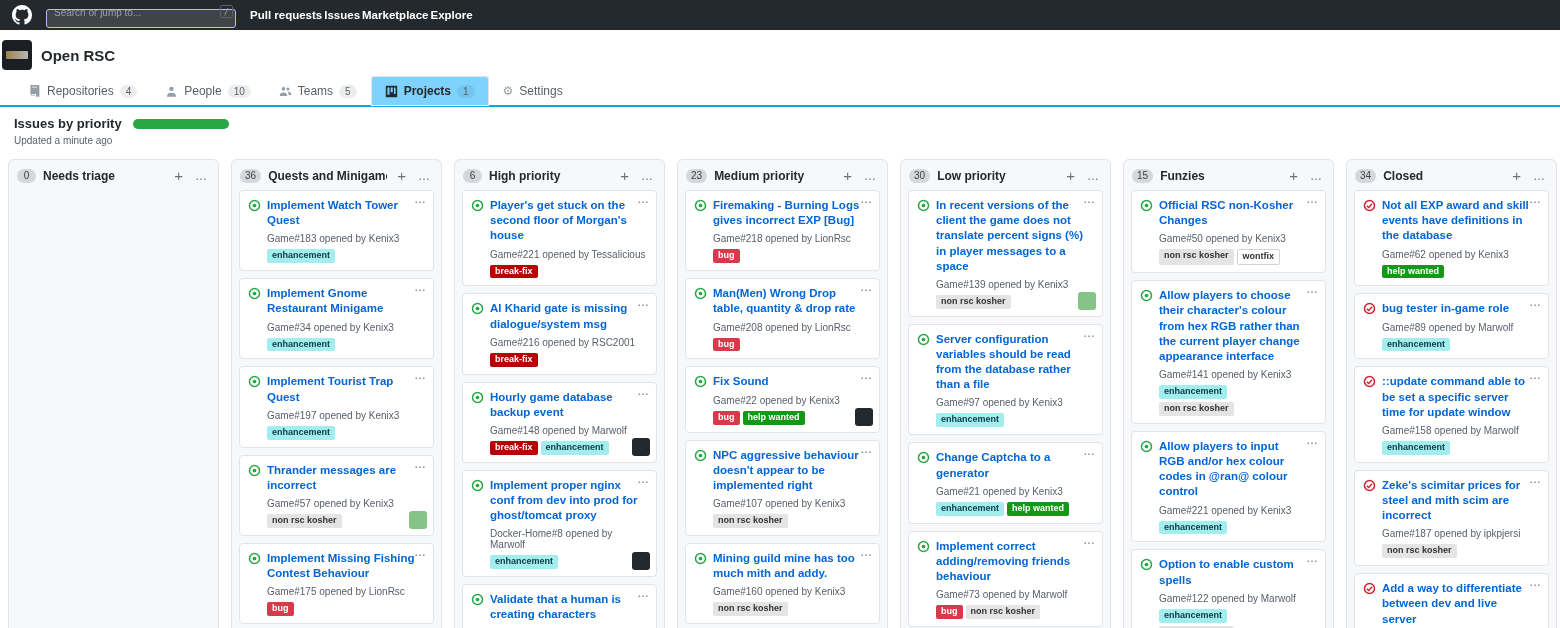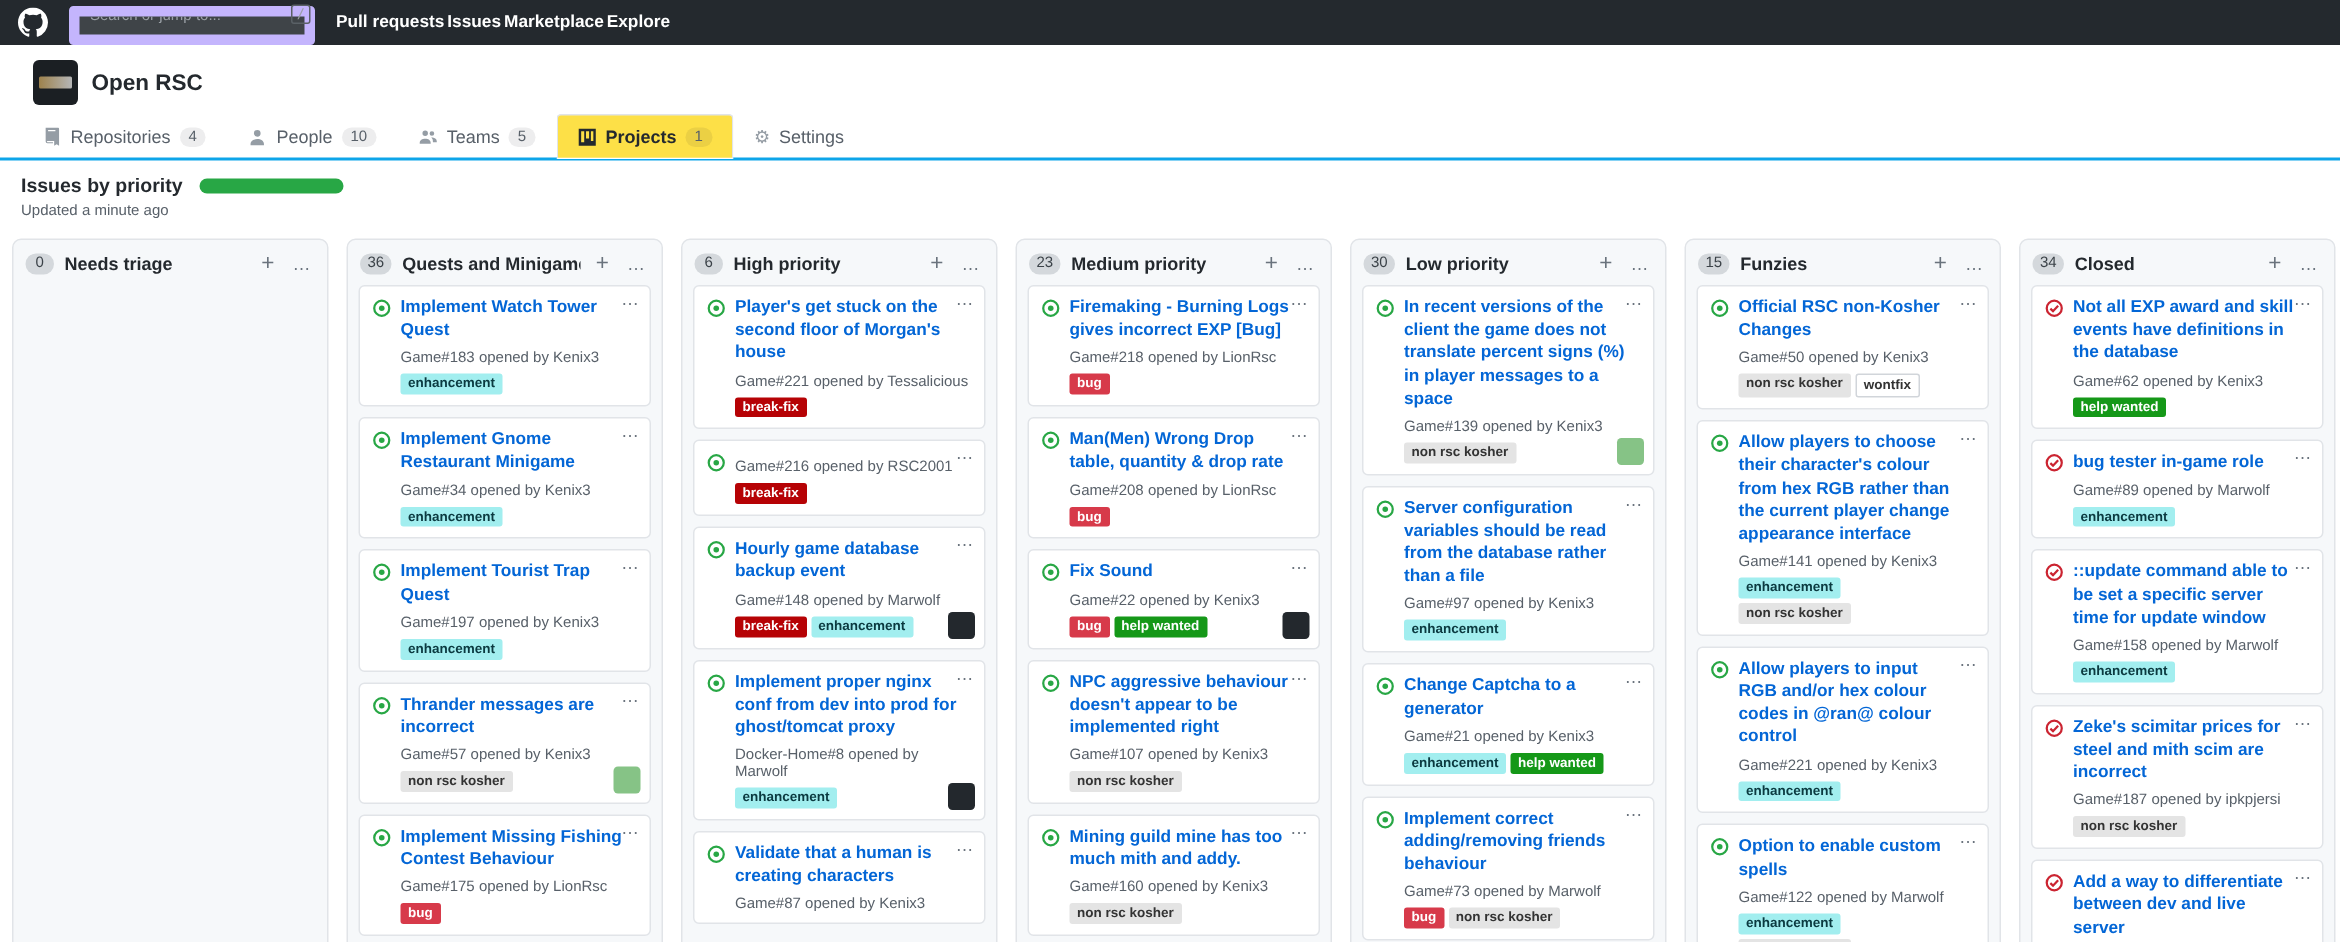--- a/index.html
+++ b/index.html
@@ -4,47 +4,47 @@
 <style>
   * { margin:0; padding:0; box-sizing:border-box; }
   html,body { width:1560px; height:628px; overflow:hidden; background:#fff;
     font-family:"Liberation Sans", sans-serif; color:#24292e; }
 
   
   .gh-header { height:30px; background:#24292e; display:flex; align-items:center;
     padding:0 12px; gap:14px; }
   .gh-logo svg { width:20px; height:20px; fill:#ffffff; display:block; }
   .search-wrap { position:relative; }
-  .search-input { width:164px; height:19px; background:#3f4448; border:7px solid #c4b5fd;
+  .search-input { width:190px; height:19px; background:#3f4448; border:1px solid #c4b5fd;
     border-radius:3px; color:#fff; font-size:10px; padding:0 20px 12px 7px;
     font-family:"Liberation Sans", sans-serif; }
   .search-input::placeholder { color:#9aa0a6; }
   .slash-hint { position:absolute; right:3px; top:3px; width:13px; height:13px;
     border:1px solid #5a6166; border-radius:2px; color:#9aa0a6; font-size:9px;
     display:flex; align-items:center; justify-content:center;
     font-family:"DejaVu Sans Mono", monospace; }
   .gh-nav { display:flex; gap:2px; }
   .gh-nav a { color:#ffffff; font-size:11.5px; font-weight:700; text-decoration:none; }
 
   
-  .org-head { display:flex; align-items:center; gap:9px; padding:10px 22px 6px; }
+  .org-head { display:flex; align-items:center; gap:9px; padding:10px 2px 6px; }
   .org-avatar { width:30px; height:30px; border-radius:4px; background:#1b1f23;
     position:relative; overflow:hidden; }
   .org-avatar::after { content:""; position:absolute; left:4px; top:11px; right:4px;
     height:8px; background:linear-gradient(90deg,#c9a35a,#e8e8e8); opacity:.75;
     border-radius:1px; }
   .org-name { font-size:15px; font-weight:600; }
 
   
   .org-tabs { display:flex; align-items:flex-end; padding:0 14px; border-bottom:2px solid #0ea5e9; }
   .org-tab { display:flex; align-items:center; gap:6px; padding:7px 13px; font-size:12px;
     color:#586069; border:1px solid transparent; margin-bottom:-1px; cursor:pointer; }
   .org-tab svg { width:13px; height:13px; fill:#959da5; flex:0 0 auto; }
   .org-tab .gear-glyph { color:#959da5; font-size:12px; line-height:1; }
-  .org-tab.active { background:#fde047; border-color:#e1e4e8; border-bottom-color:#fff;
+  .org-tab.active { background:#7dd3fc; border-color:#e1e4e8; border-bottom-color:#fff;
     border-radius:3px 3px 0 0; color:#24292e; font-weight:700; }
   .org-tab.active svg { fill:#24292e; }
   .tab-count { background:rgba(27,31,35,.08); border-radius:10px; font-size:10px;
     padding:1px 6px; color:#586069; font-weight:400; }
 
   
   .project-meta { padding:9px 14px 5px; }
   .pm-top { display:flex; align-items:center; gap:11px; }
   .pm-title { font-size:13px; font-weight:700; cursor:pointer; }
   .pm-bar { width:96px; height:10px; border-radius:5px; background:#28a745; }
@@ -265,20 +265,21 @@
           </div>
         </article>
         <article class="card">
           <span class="card-state">
             <svg viewBox="0 0 14 14">
               <circle cx="7" cy="7" r="5.4" fill="none" stroke="#28a745" stroke-width="1.6"></circle>
               <circle cx="7" cy="7" r="2" fill="#28a745"></circle>
             </svg>
           </span>
           <span class="card-menu">…</span>
+          <div class="card-title">Al Kharid gate is missing dialogue/system msg</div>
           <div class="card-meta">Game#216 opened by RSC2001</div>
           <div class="card-labels">
             <span class="issue-label" style="background: rgb(182, 2, 5); color: rgb(255, 255, 255);">break-fix</span>
           </div>
         </article>
         <article class="card">
           <span class="card-state">
             <svg viewBox="0 0 14 14">
               <circle cx="7" cy="7" r="5.4" fill="none" stroke="#28a745" stroke-width="1.6"></circle>
               <circle cx="7" cy="7" r="2" fill="#28a745"></circle>

